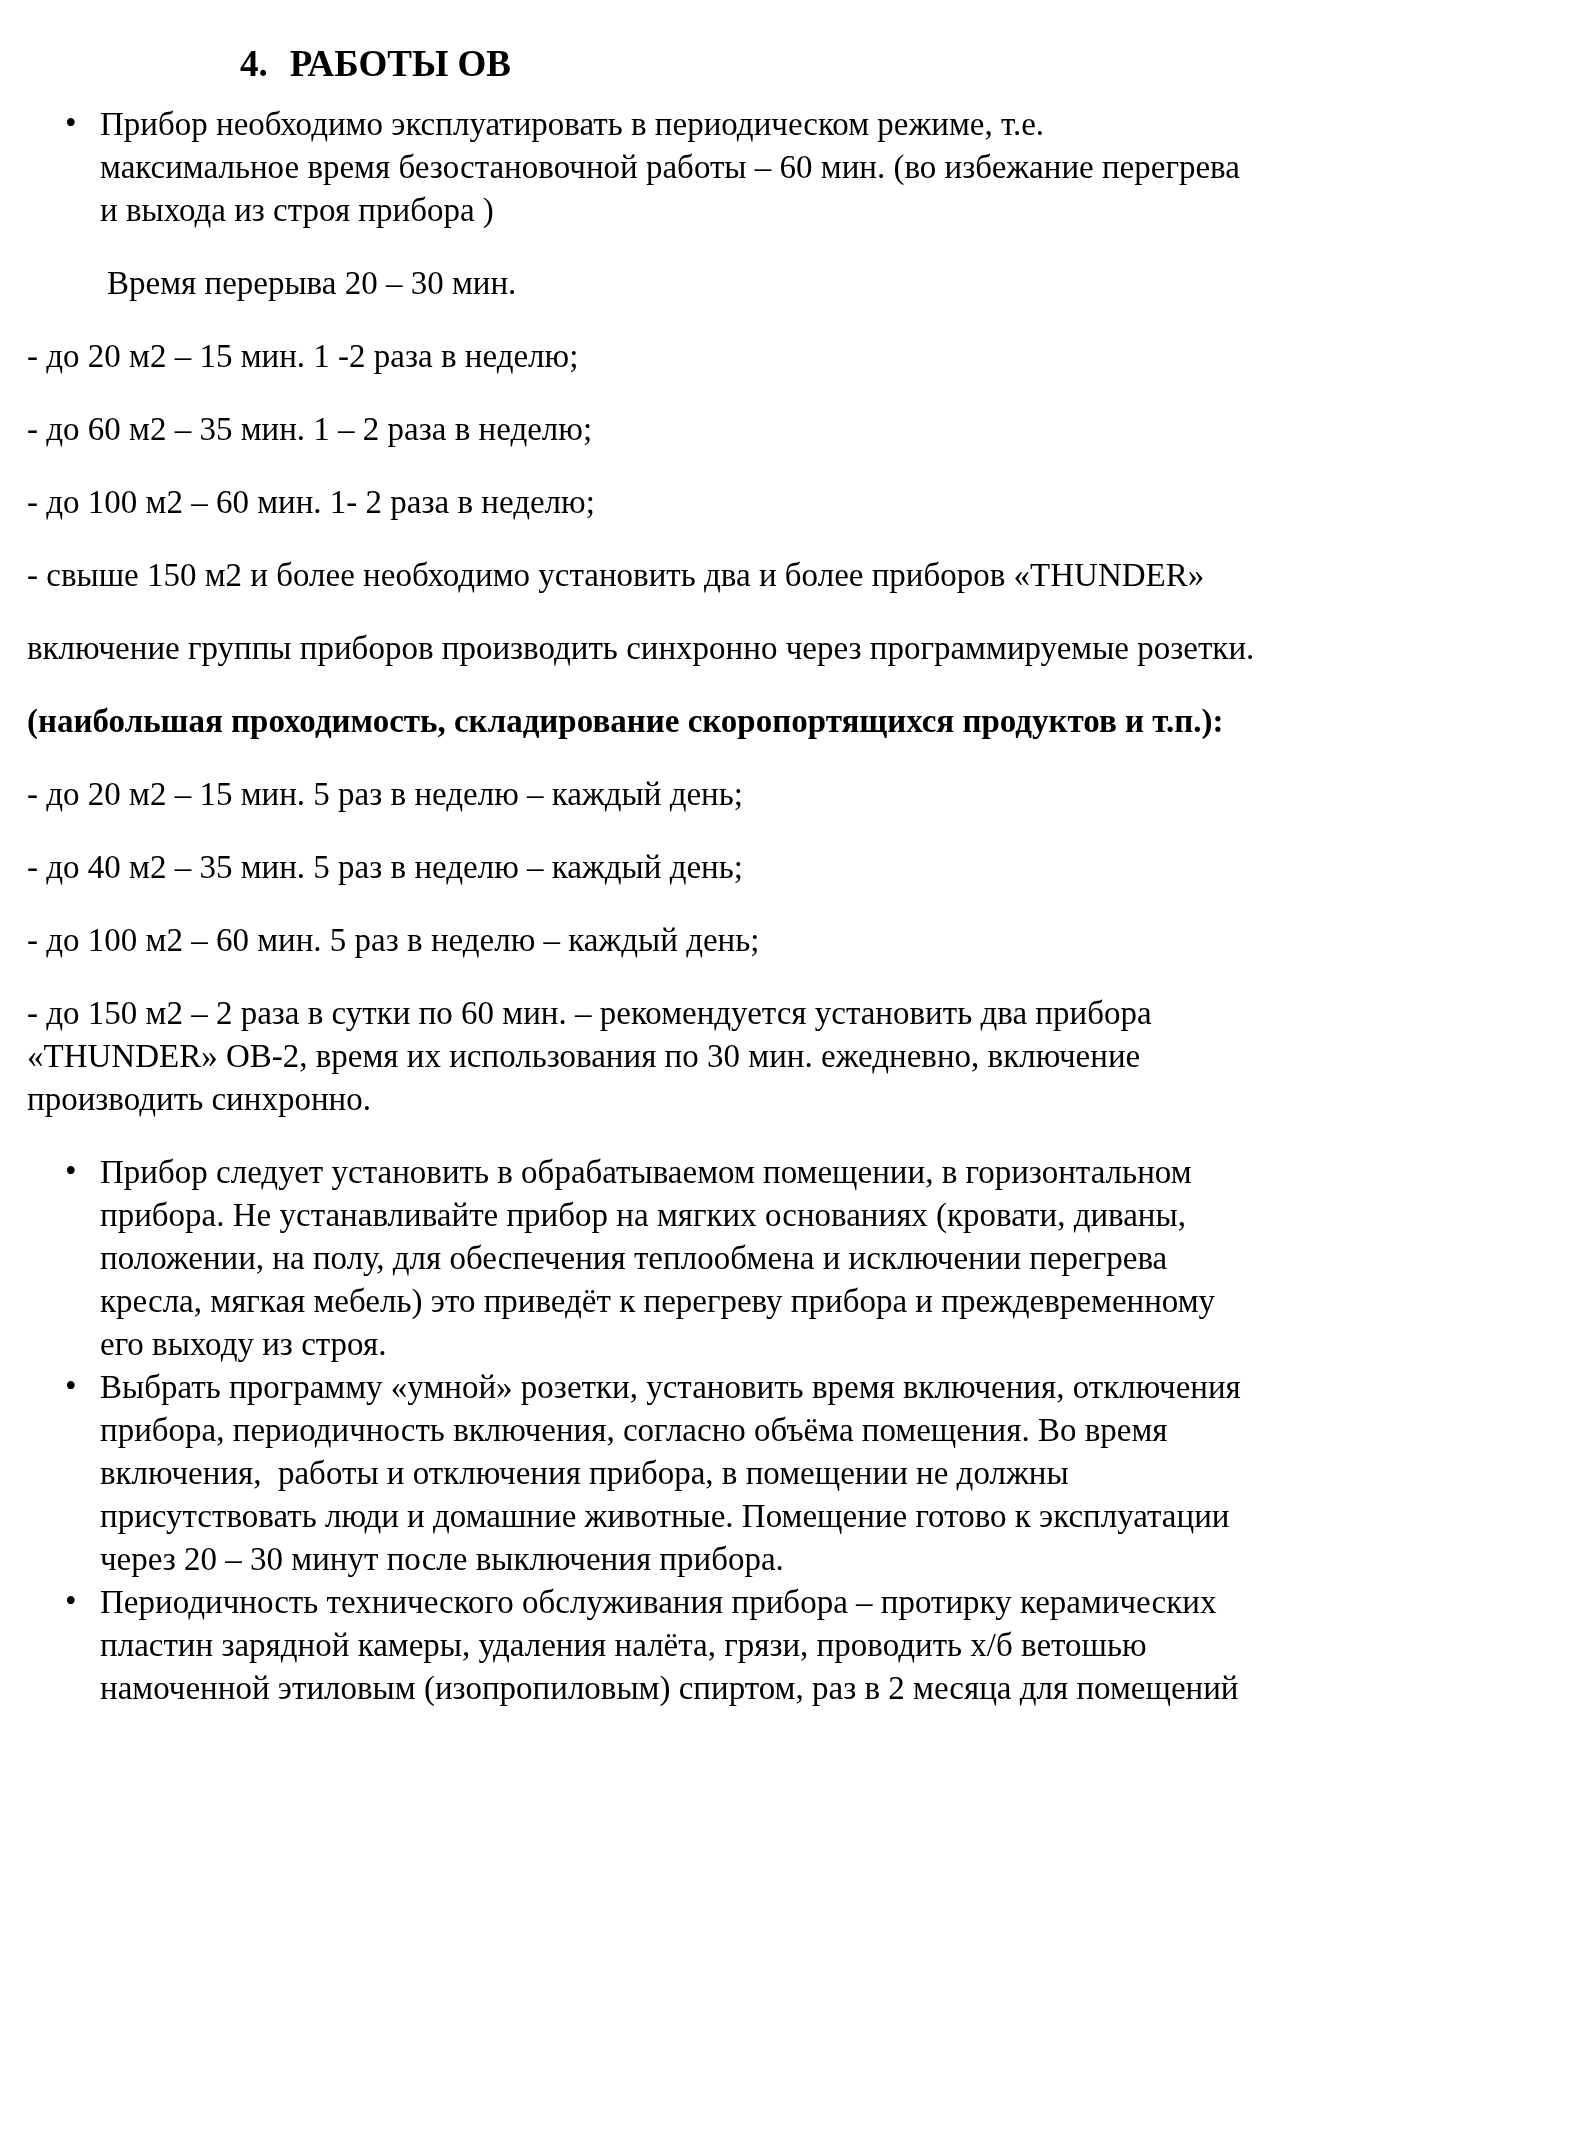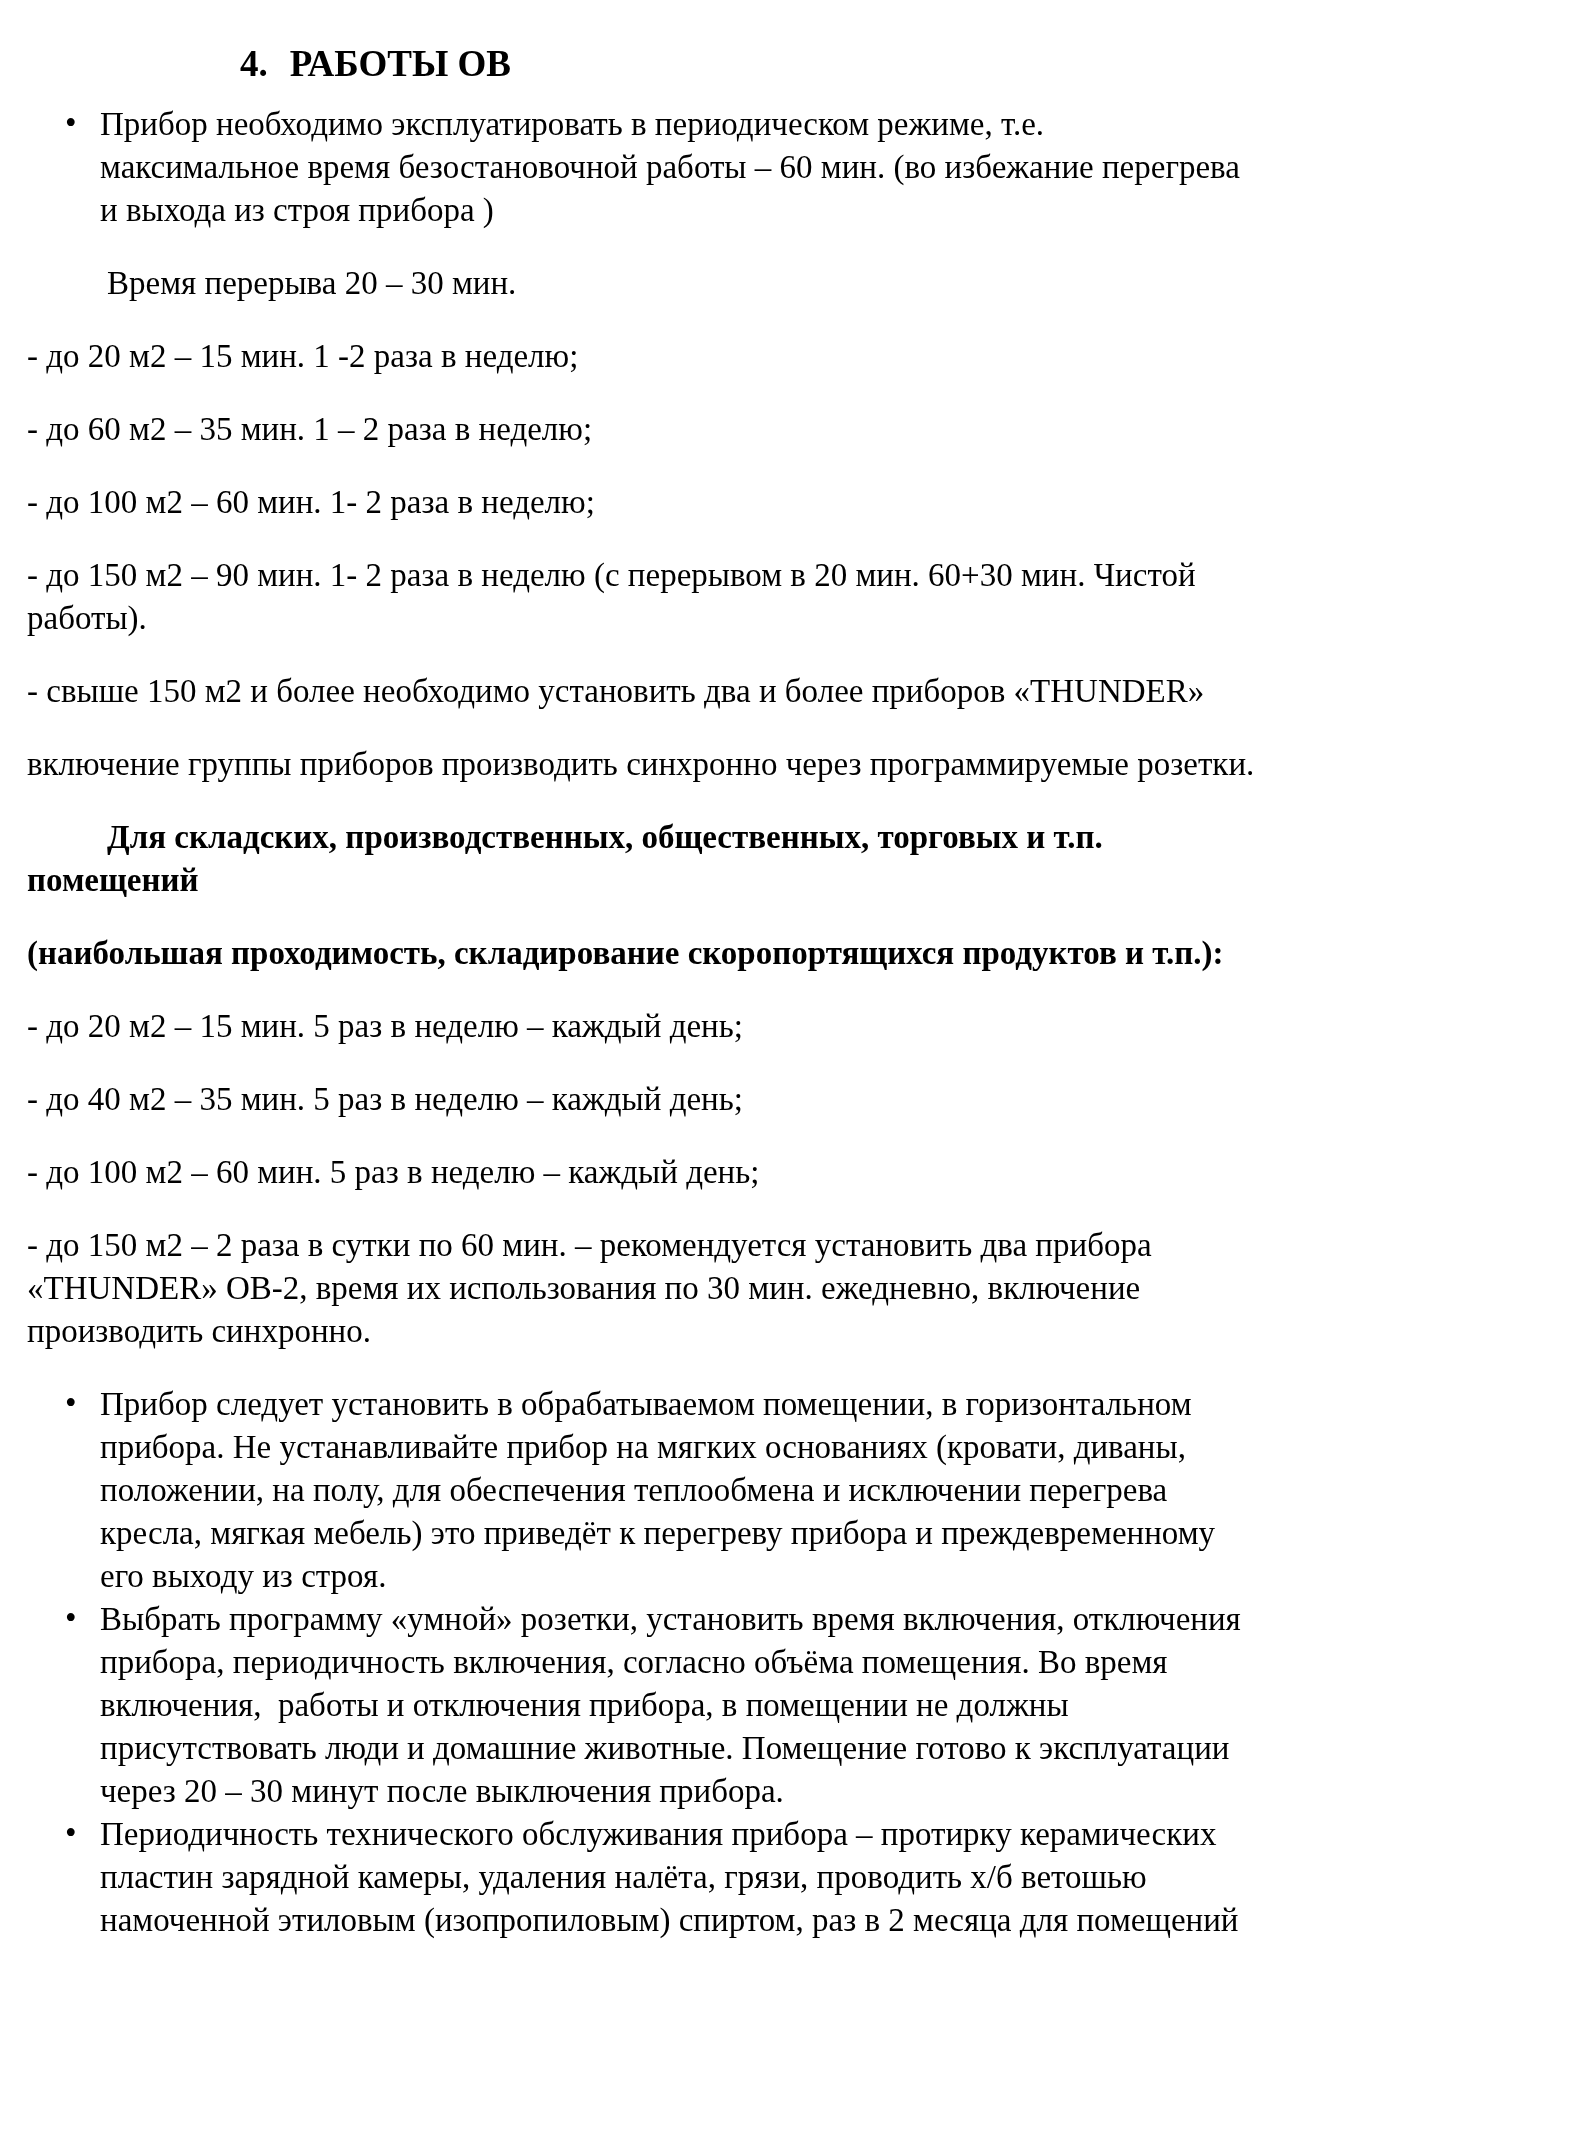--- a/index.html
+++ b/index.html
@@ -65,32 +65,24 @@
       <div class="line">и выхода из строя прибора )</div>
     </div>
 
     <div class="para indent">Время перерыва 20 – 30 мин.</div>
 
 
     <div class="para">- до 20 м2 – 15 мин. 1 -2 раза в неделю;</div>
     <div class="para">- до 60 м2 – 35 мин. 1 – 2 раза в неделю;</div>
     <div class="para">- до 100 м2  – 60 мин. 1- 2 раза в неделю;</div>
     <div class="para">
-      <div class="line">- до 150 м2 – 90 мин. 1- 2 раза в неделю (с перерывом в 20 мин. 60+30 мин. Чистой</div>
-      <div class="line">работы).</div>
-    </div>
-    <div class="para">
       <div class="line">- свыше 150 м2 и более необходимо установить два и более приборов «THUNDER»</div>
     </div>
     <div class="para">включение группы приборов производить синхронно через программируемые розетки.</div>
 
-    <div class="para bold">
-      <div class="line indent">Для складских, производственных, общественных, торговых и т.п.</div>
-      <div class="line">помещений</div>
-    </div>
     <div class="para bold">(наибольшая проходимость, складирование скоропортящихся продуктов и т.п.):</div>
 
     <div class="para">- до 20 м2 – 15 мин. 5 раз в неделю – каждый день;</div>
     <div class="para">- до 40 м2 – 35 мин. 5 раз в неделю – каждый день;</div>
     <div class="para">- до 100 м2 – 60 мин. 5 раз в неделю – каждый день;</div>
     <div class="para">
       <div class="line">- до 150 м2 – 2 раза в сутки по 60 мин. – рекомендуется установить два прибора</div>
       <div class="line">«THUNDER» ОВ-2, время их использования по 30 мин. ежедневно, включение</div>
       <div class="line">производить синхронно.</div>
     </div>

